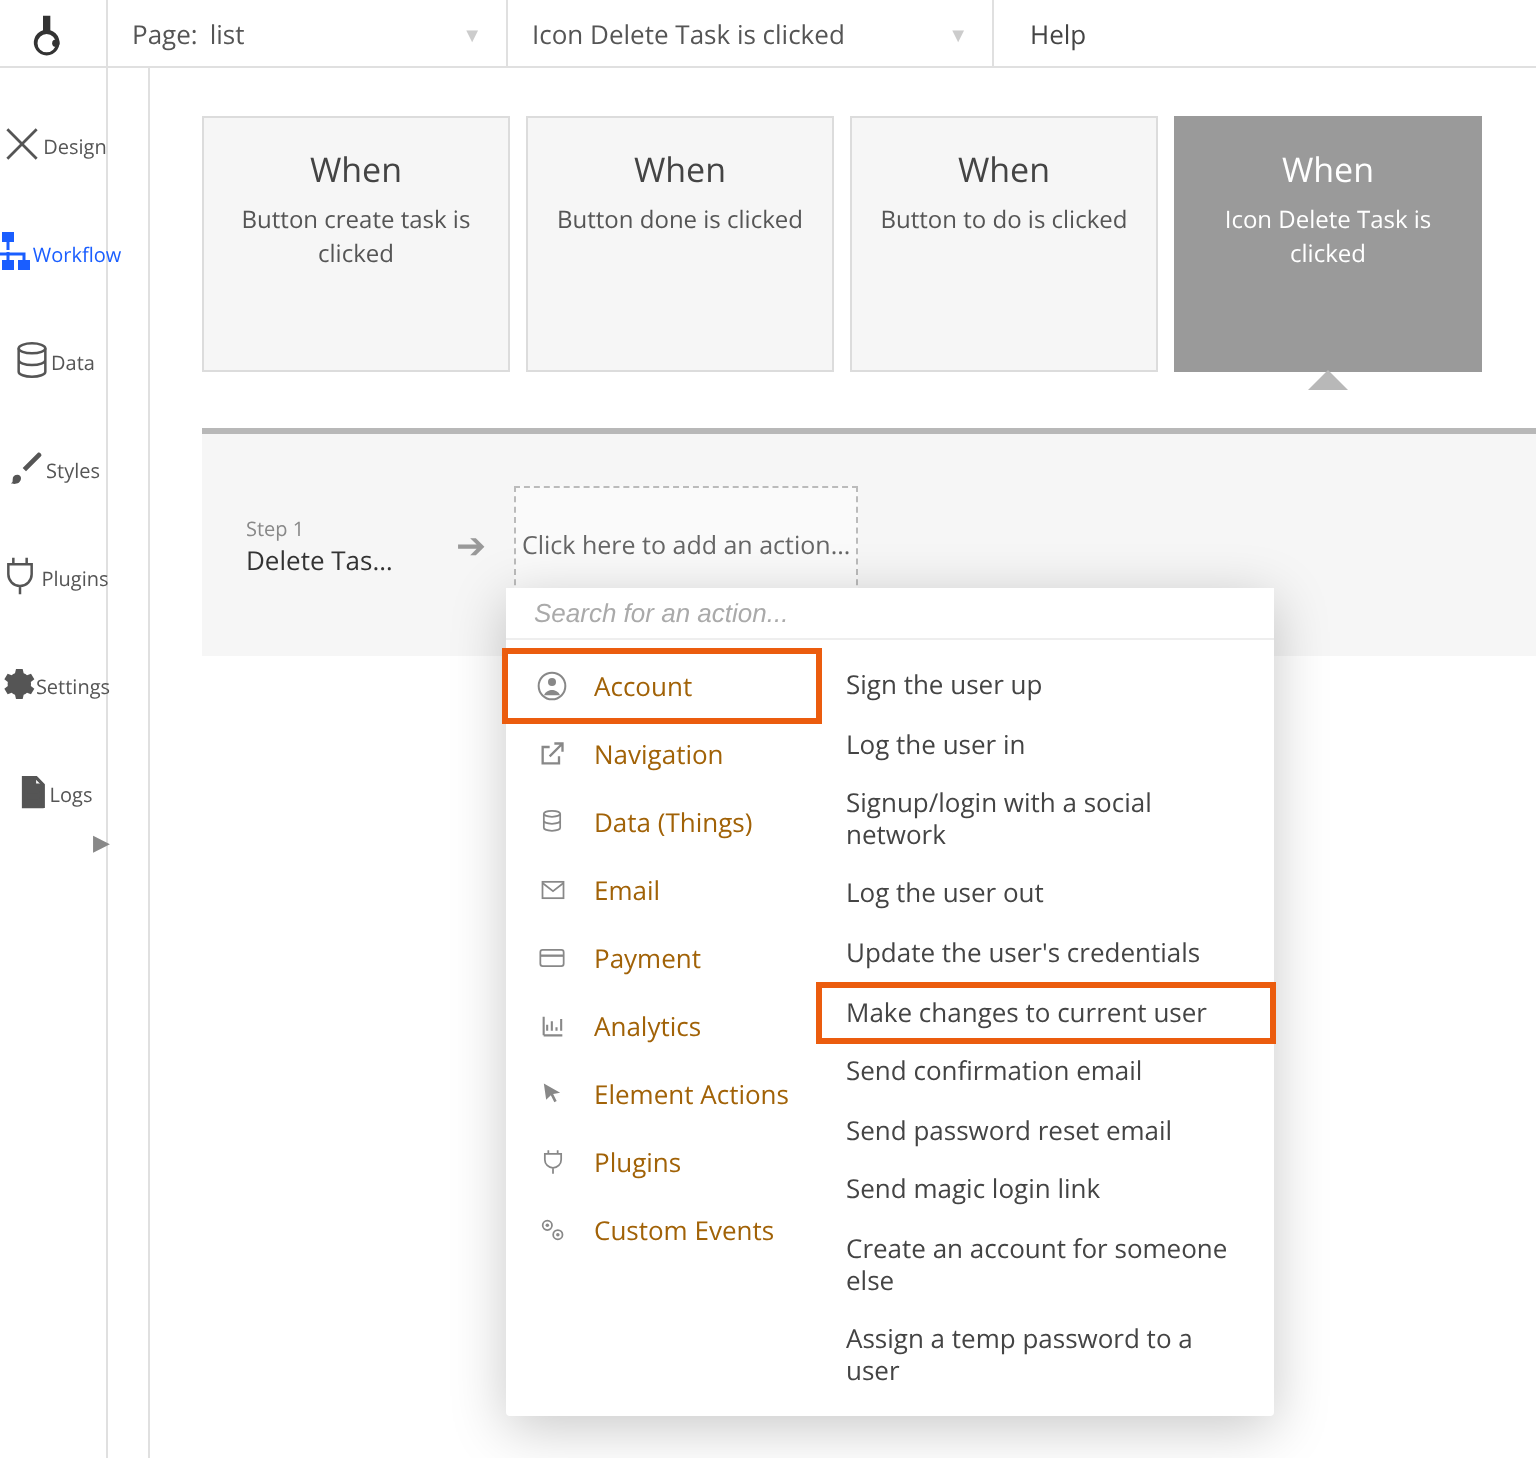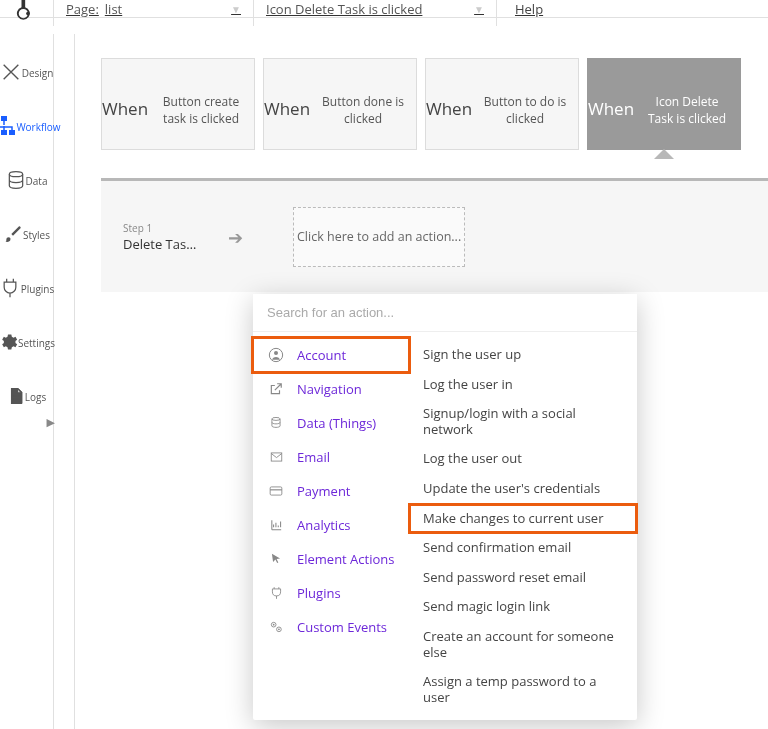--- a/index.html
+++ b/index.html
@@ -1,18 +1,18 @@
 <!DOCTYPE html>
 <html><head>
   <meta charset="utf-8">
   <style>
     * { box-sizing: border-box; margin: 0; padding: 0; }
     body { font-family: "Open Sans", "Helvetica Neue", Arial, sans-serif; font-size: 13px; color: #333; background: #fff; width: 768px; height: 729px; overflow: hidden; position: relative; }
     
-    .topbar { height: 18px; border-bottom: 1px solid #e0e0e0; display: flex; align-items: center; padding-left: 0; text-decoration: underline; }
+    .topbar { height: 34px; border-bottom: 1px solid #e0e0e0; display: flex; align-items: center; padding-left: 0; }
     .logo-box { width: 54px; height: 34px; display: flex; align-items: center; justify-content: center; border-right: 1px solid #e0e0e0; }
     .logo-box svg { width: 22px; height: 22px; }
     .page-dd { display: flex; align-items: center; padding: 0 12px; height: 34px; border-right: 1px solid #e0e0e0; width: 200px; justify-content: space-between; cursor: pointer; color: #555; }
     .page-dd .lbl { display: flex; gap: 6px; }
     .wf-dd { display: flex; align-items: center; padding: 0 12px; height: 34px; border-right: 1px solid #e0e0e0; width: 243px; justify-content: space-between; cursor: pointer; color: #555; }
     .menu-items { display: flex; align-items: center; gap: 20px; padding: 0 14px; flex-direction: column; }
     .menu-items span { cursor: pointer; color: #444; }
     .menu-items .saved { color: #bbb; cursor: default; }
     .chev-down { color: #ccc; font-size: 10px; }
 
@@ -20,40 +20,40 @@
     .rail-item { display: flex; flex-direction: row; align-items: center; justify-content: center; width: 54px; height: 52px; cursor: pointer; color: #555; }
     .rail-item.active { color: #1a5eff; }
     .rail-item .icon { height: 24px; display: flex; align-items: center; justify-content: center; }
     .rail-item .lbl { font-size: 10px; margin-top: 2px; }
     .rail-expand { position: absolute; right: -2px; top: 380px; font-size: 11px; color: #888; }
 
     .inner-border { position: absolute; left: 74px; top: 34px; width: 1px; bottom: 0; background: #e0e0e0; }
 
     .canvas { position: absolute; left: 75px; top: 34px; right: 0; bottom: 0; background: #fff; }
     .event-row { display: flex; gap: 8px; padding: 24px 26px 0 26px; }
-    .event-card { width: 154px; height: 92px; border: 1px solid #dcdcdc; background: #f6f6f6; display: flex; flex-direction: row; align-items: center; padding-top: 14px; cursor: pointer; position: relative; }
+    .event-card { width: 154px; height: 128px; border: 1px solid #dcdcdc; background: #f6f6f6; display: flex; flex-direction: column; align-items: center; padding-top: 14px; cursor: pointer; position: relative; }
     .event-card .when { font-size: 17px; color: #444; margin-bottom: 6px; }
     .event-card .desc { font-size: 12px; color: #555; text-align: center; padding: 0 10px; line-height: 1.4; }
     .event-card.selected { background: #9a9a9a; border-color: #9a9a9a; }
     .event-card.selected .when, .event-card.selected .desc { color: #fff; }
     .pointer-tri { position: absolute; bottom: -10px; left: 50%; transform: translateX(-50%); width: 0; height: 0; border-left: 10px solid transparent; border-right: 10px solid transparent; border-bottom: 10px solid #b8b8b8; }
 
     .steps-panel { margin: 28px 0 0 26px; border-top: 3px solid #b8b8b8; width: 667px; height: 114px; background: #f6f6f6; display: flex; align-items: center; padding: 0 22px; gap: 14px; }
     .step-block { display: flex; align-items: center; gap: 25px; }
     .step-text .step-num { font-size: 10px; color: #888; }
     .step-text .step-label { font-size: 13px; color: #333; max-width: 80px; white-space: nowrap; overflow: hidden; text-overflow: ellipsis; }
     .arrow-right { color: #999; font-size: 18px; }
-    .add-action { border: 1px dashed #bbb; height: 60px; display: flex; align-items: center; justify-content: center; width: 172px; color: #666; font-size: 12.5px; cursor: pointer; background: #fafafa; margin-left: 36px; }
+    .add-action { border: 1px dashed #bbb; height: 60px; display: flex; align-items: center; justify-content: center; width: 172px; color: #666; font-size: 12.5px; cursor: pointer; background: #fafafa; }
 
     .dropdown { position: absolute; left: 178px; top: 260px; width: 384px; background: #fff; box-shadow: 0 6px 28px rgba(0,0,0,0.22); border-radius: 2px; }
-    .dd-search { width: 100%; height: 38px; border: none; border-bottom: 1px solid #eee; padding: 0 14px; font-size: 13px; outline: none; }
+    .dd-search { width: 100%; height: 26px; border: none; border-bottom: 1px solid #eee; padding: 0 14px; font-size: 13px; outline: none; font-style: italic; }
     .dd-search::placeholder { color: #aaa; }
     .dd-body { display: flex; min-height: 370px; }
     .dd-cats { width: 156px; padding: 6px 0; }
-    .cat-item { display: flex; align-items: center; gap: 12px; padding: 8px 14px; color: #6d28d9; cursor: pointer; font-size: 13px; position: relative; }
+    .cat-item { display: flex; align-items: center; gap: 12px; padding: 8px 14px; color: #a16207; cursor: pointer; font-size: 13px; position: relative; }
     .cat-item .cat-icon { width: 18px; color: #888; display: flex; justify-content: center; }
     .cat-item.highlighted { outline: 3px solid #eb5c0e; outline-offset: -1px; }
     .dd-actions { flex: 1; padding: 8px 0; }
     .act-item { padding: 7px 14px; color: #444; cursor: pointer; font-size: 13px; line-height: 1.2; }
     .act-item.highlighted { outline: 3px solid #eb5c0e; outline-offset: -2px; }
   </style>
 </head>
 <body>
 
 <div class="topbar">

